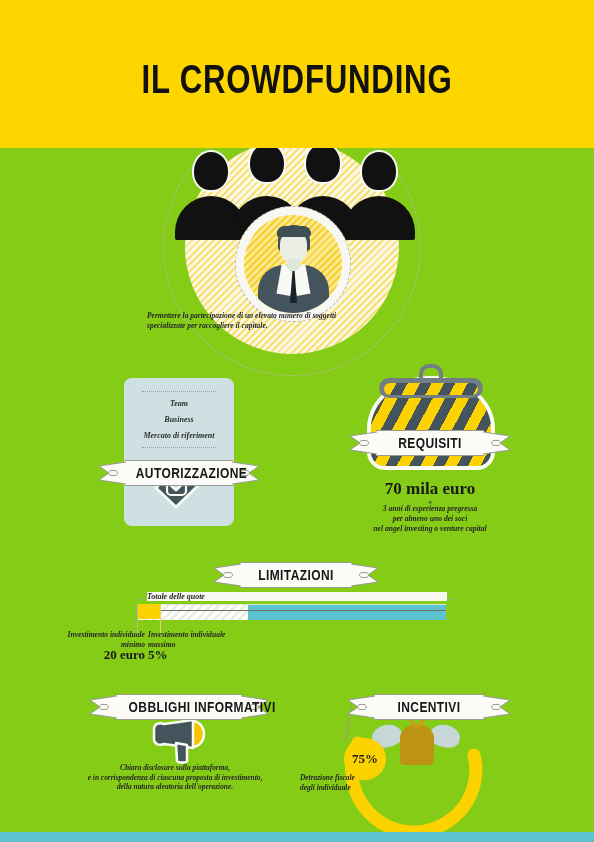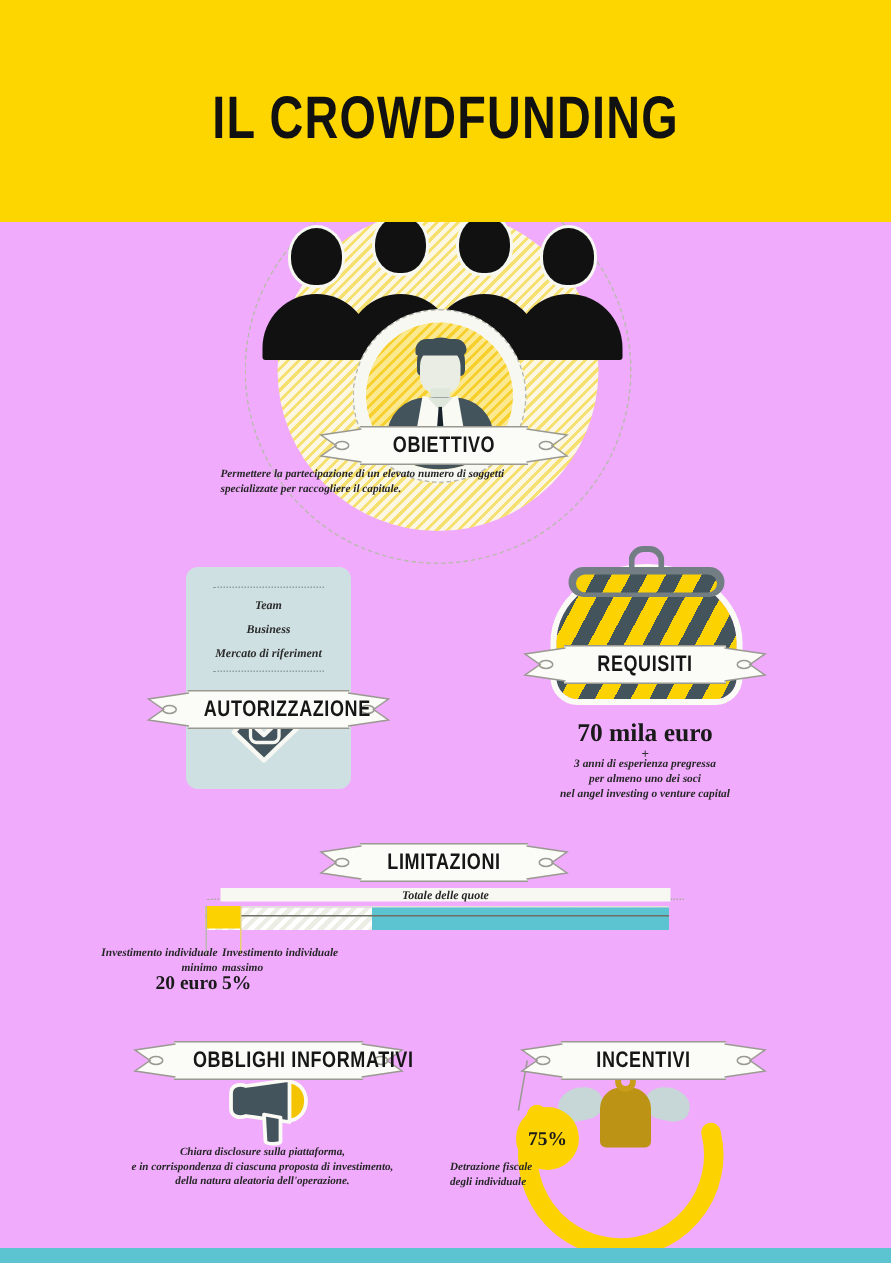--- a/index.html
+++ b/index.html
@@ -3,21 +3,21 @@
 <meta charset="utf-8">
 <style>
   html,body{margin:0;padding:0;}
   body{
     width:594px;height:842px;
     background:#f8f8f3;
     font-family:"Liberation Sans",sans-serif;
     overflow:hidden;
     position:relative;
   }
-  .page{position:absolute;inset:0;background:#f0abfc;overflow:hidden;}
+  .page{position:absolute;inset:0;background:#84cc16;overflow:hidden;}
 
   
   .header{
     position:absolute;left:0;top:0;width:594px;height:148px;
     background:#fdd600;z-index:6;
   }
   .header-title{
     position:absolute;left:0;top:57px;width:594px;
     text-align:center;
     font-family:"Liberation Sans",sans-serif;
@@ -162,21 +162,21 @@
     position:absolute;left:330px;top:497px;width:200px;text-align:center;
     font-size:9px;color:#333;z-index:10;
   }
   .req-detail{
     position:absolute;left:325px;top:504px;width:210px;text-align:center;
     font-size:7.6px;line-height:10px;z-index:10;
   }
 
   
   .quote-label{
-    position:absolute;left:147px;top:592px;width:300px;text-align:center;
+    position:absolute;left:147px;top:592px;width:300px;text-align:left;
     font-size:8px;z-index:10;background:#f8f8f3;
   }
   .quote-dots{
     position:absolute;left:138px;top:599px;width:318px;border-top:1px dotted #a9a99d;z-index:5;
   }
   .bar-track{
     position:absolute;left:137px;top:604px;width:309px;height:15px;z-index:6;
     background:repeating-linear-gradient(135deg,#ffffff 0 3px,#eceee6 3px 6px);
     border-top:1px solid #e2e2d8;
   }
@@ -289,32 +289,20 @@
         <div class="av-neck"></div>
         <div class="av-shoulder"></div>
         <div class="av-shirtL"></div>
         <div class="av-shirtR"></div>
         <div class="av-collar"></div>
         <div class="av-tie"></div>
       </div>
     </div>
   </div>
 
-  <div class="ribbon" style="left:212px;top:284px;width:168px;">
-    <div class="band"></div>
-    <svg class="tail left" viewBox="0 0 30 24">
-      <path d="M29,1 L2,5 L12,12 L2,19 L29,23" fill="#fbfbf7" stroke="#9a9a92" stroke-width="1"></path>
-      <ellipse cx="16" cy="12" rx="4.5" ry="2.6" fill="none" stroke="#9a9a92" stroke-width="1"></ellipse>
-    </svg>
-    <svg class="tail right" viewBox="0 0 30 24">
-      <path d="M1,1 L28,5 L18,12 L28,19 L1,23" fill="#fbfbf7" stroke="#9a9a92" stroke-width="1"></path>
-      <ellipse cx="14" cy="12" rx="4.5" ry="2.6" fill="none" stroke="#9a9a92" stroke-width="1"></ellipse>
-    </svg>
-    <div class="label">OBIETTIVO</div>
-  </div>
 
   <div class="obiettivo-text serif-italic">
     <div>Permettere la partecipazione di un elevato numero di soggetti</div>
     <div>specializzate per raccogliere il capitale.</div>
   </div>
 
   <div class="auth-box"></div>
   <div class="auth-list serif-italic">
     <span class="dotline"></span>
     <div>Team</div>

